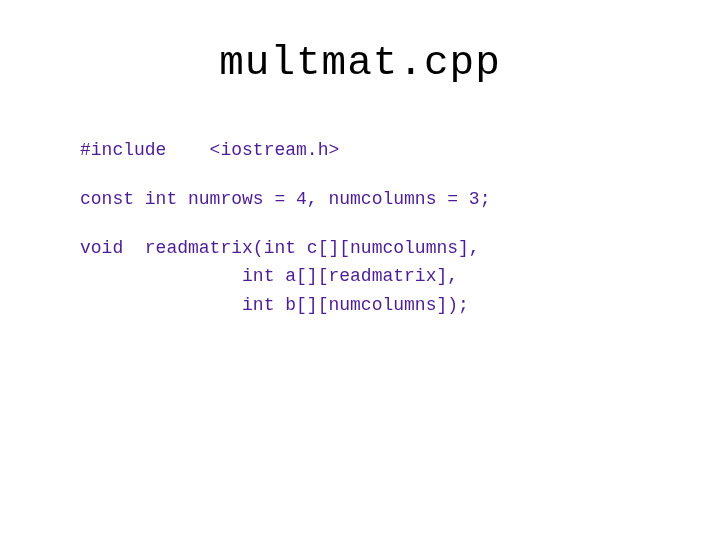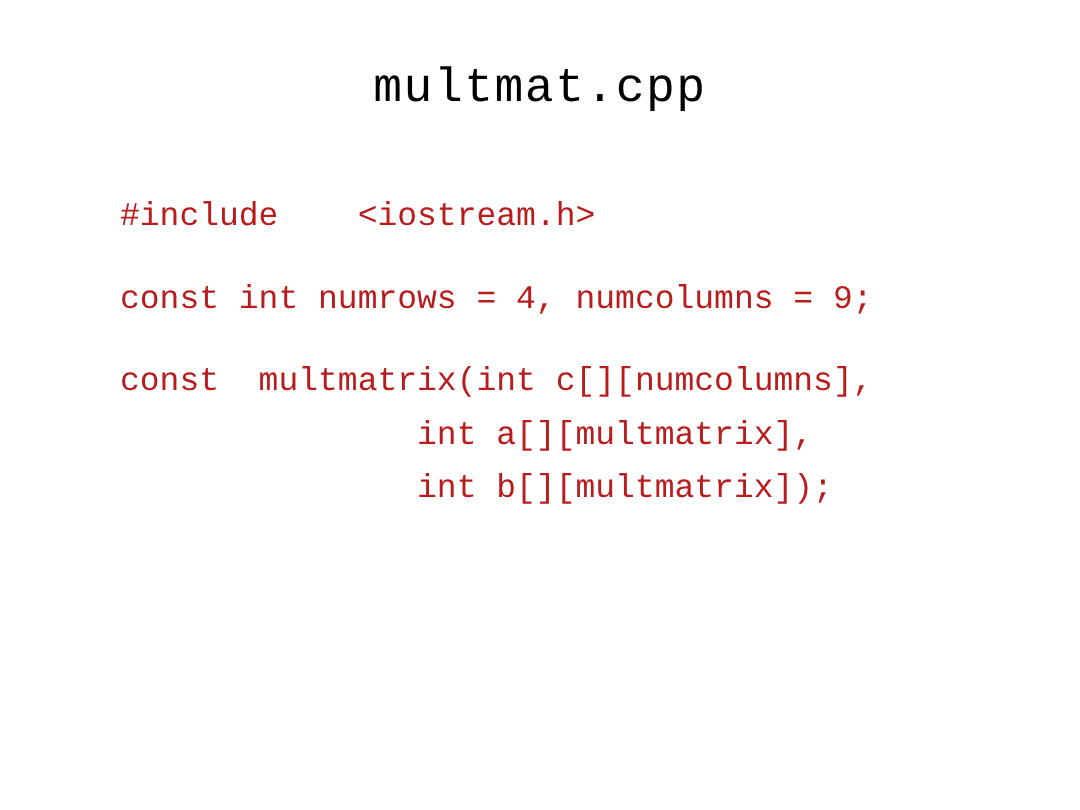--- a/index.html
+++ b/index.html
@@ -14,33 +14,33 @@
       background-color: #ffffff;
       display: flex;
       flex-direction: column;
       align-items: center;
       font-family: 'Courier New', Courier, monospace;
       overflow: hidden;
     }
 
     .title {
       margin-top: 40px;
-      font-size: 32px;
+      font-size: 41px;
       font-weight: normal;
       color: #000000;
       letter-spacing: 1px;
     }
 
     .code-block {
       margin-top: 50px;
       align-self: flex-start;
       margin-left: 80px;
-      font-size: 22px;
+      font-size: 18px;
       line-height: 1.6;
-      color: #b91c1c;
+      color: #4c1d95;
     }
 
     .code-line {
       display: block;
       white-space: pre;
     }
 
     .spacer {
       display: block;
       height: 20px;
@@ -52,19 +52,19 @@
     }
   </style>
 </head>
 <body>
 
 <h1 class="title">multmat.cpp</h1>
 
 <div class="code-block">
   <span class="code-line">#include    &lt;iostream.h&gt;</span>
   <span class="spacer"></span>
-  <span class="code-line">const int numrows = 4, numcolumns = 9;</span>
+  <span class="code-line">const int numrows = 4, numcolumns = 3;</span>
   <span class="spacer"></span>
-  <span class="code-line">const  multmatrix(int c[][numcolumns],</span>
-  <span class="code-line">               int a[][multmatrix],</span>
-  <span class="code-line">               int b[][multmatrix]);</span>
+  <span class="code-line">void  readmatrix(int c[][numcolumns],</span>
+  <span class="code-line">               int a[][readmatrix],</span>
+  <span class="code-line">               int b[][numcolumns]);</span>
   <span class="spacer-sm"></span>
 </div>
 
 </body></html>

